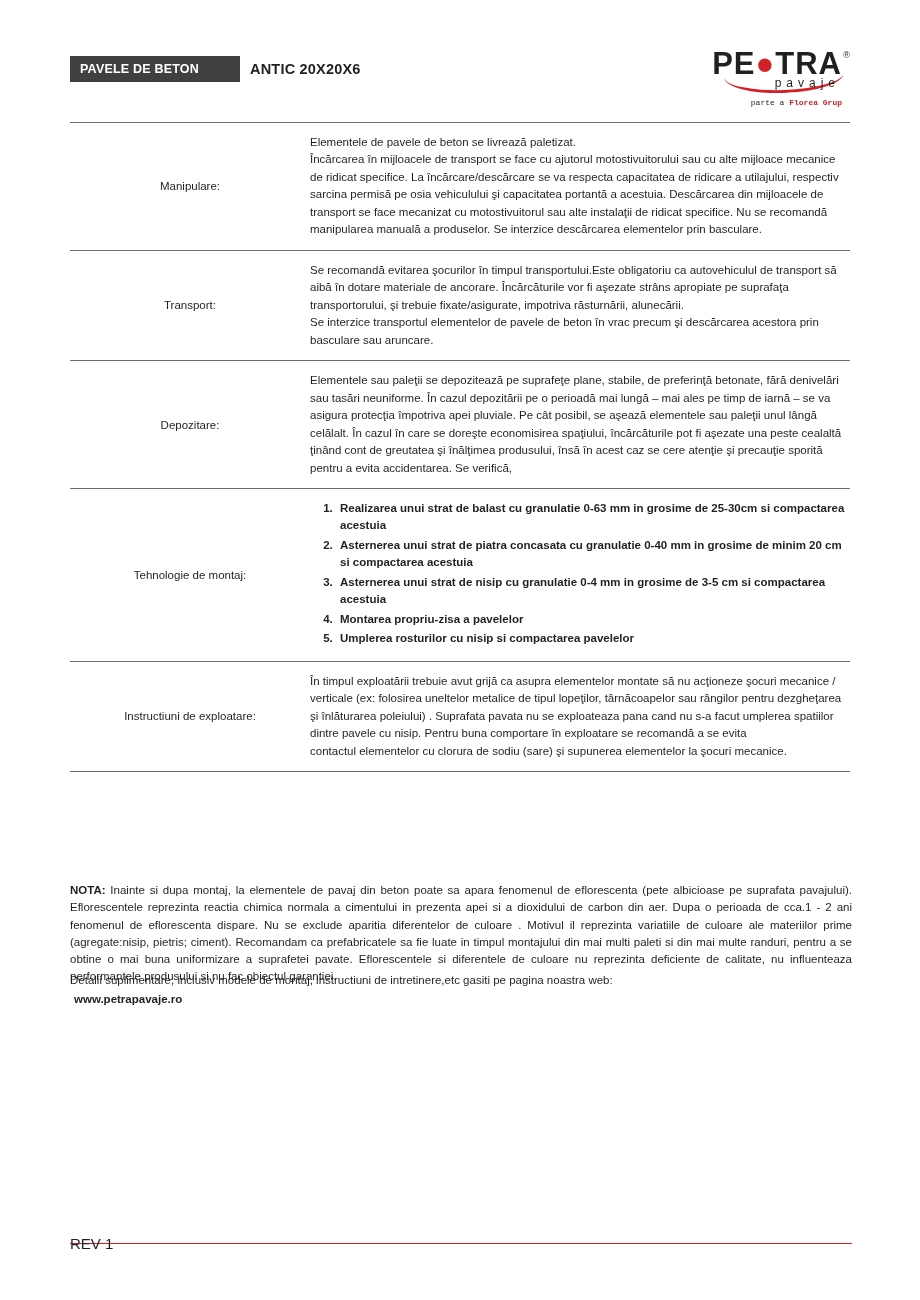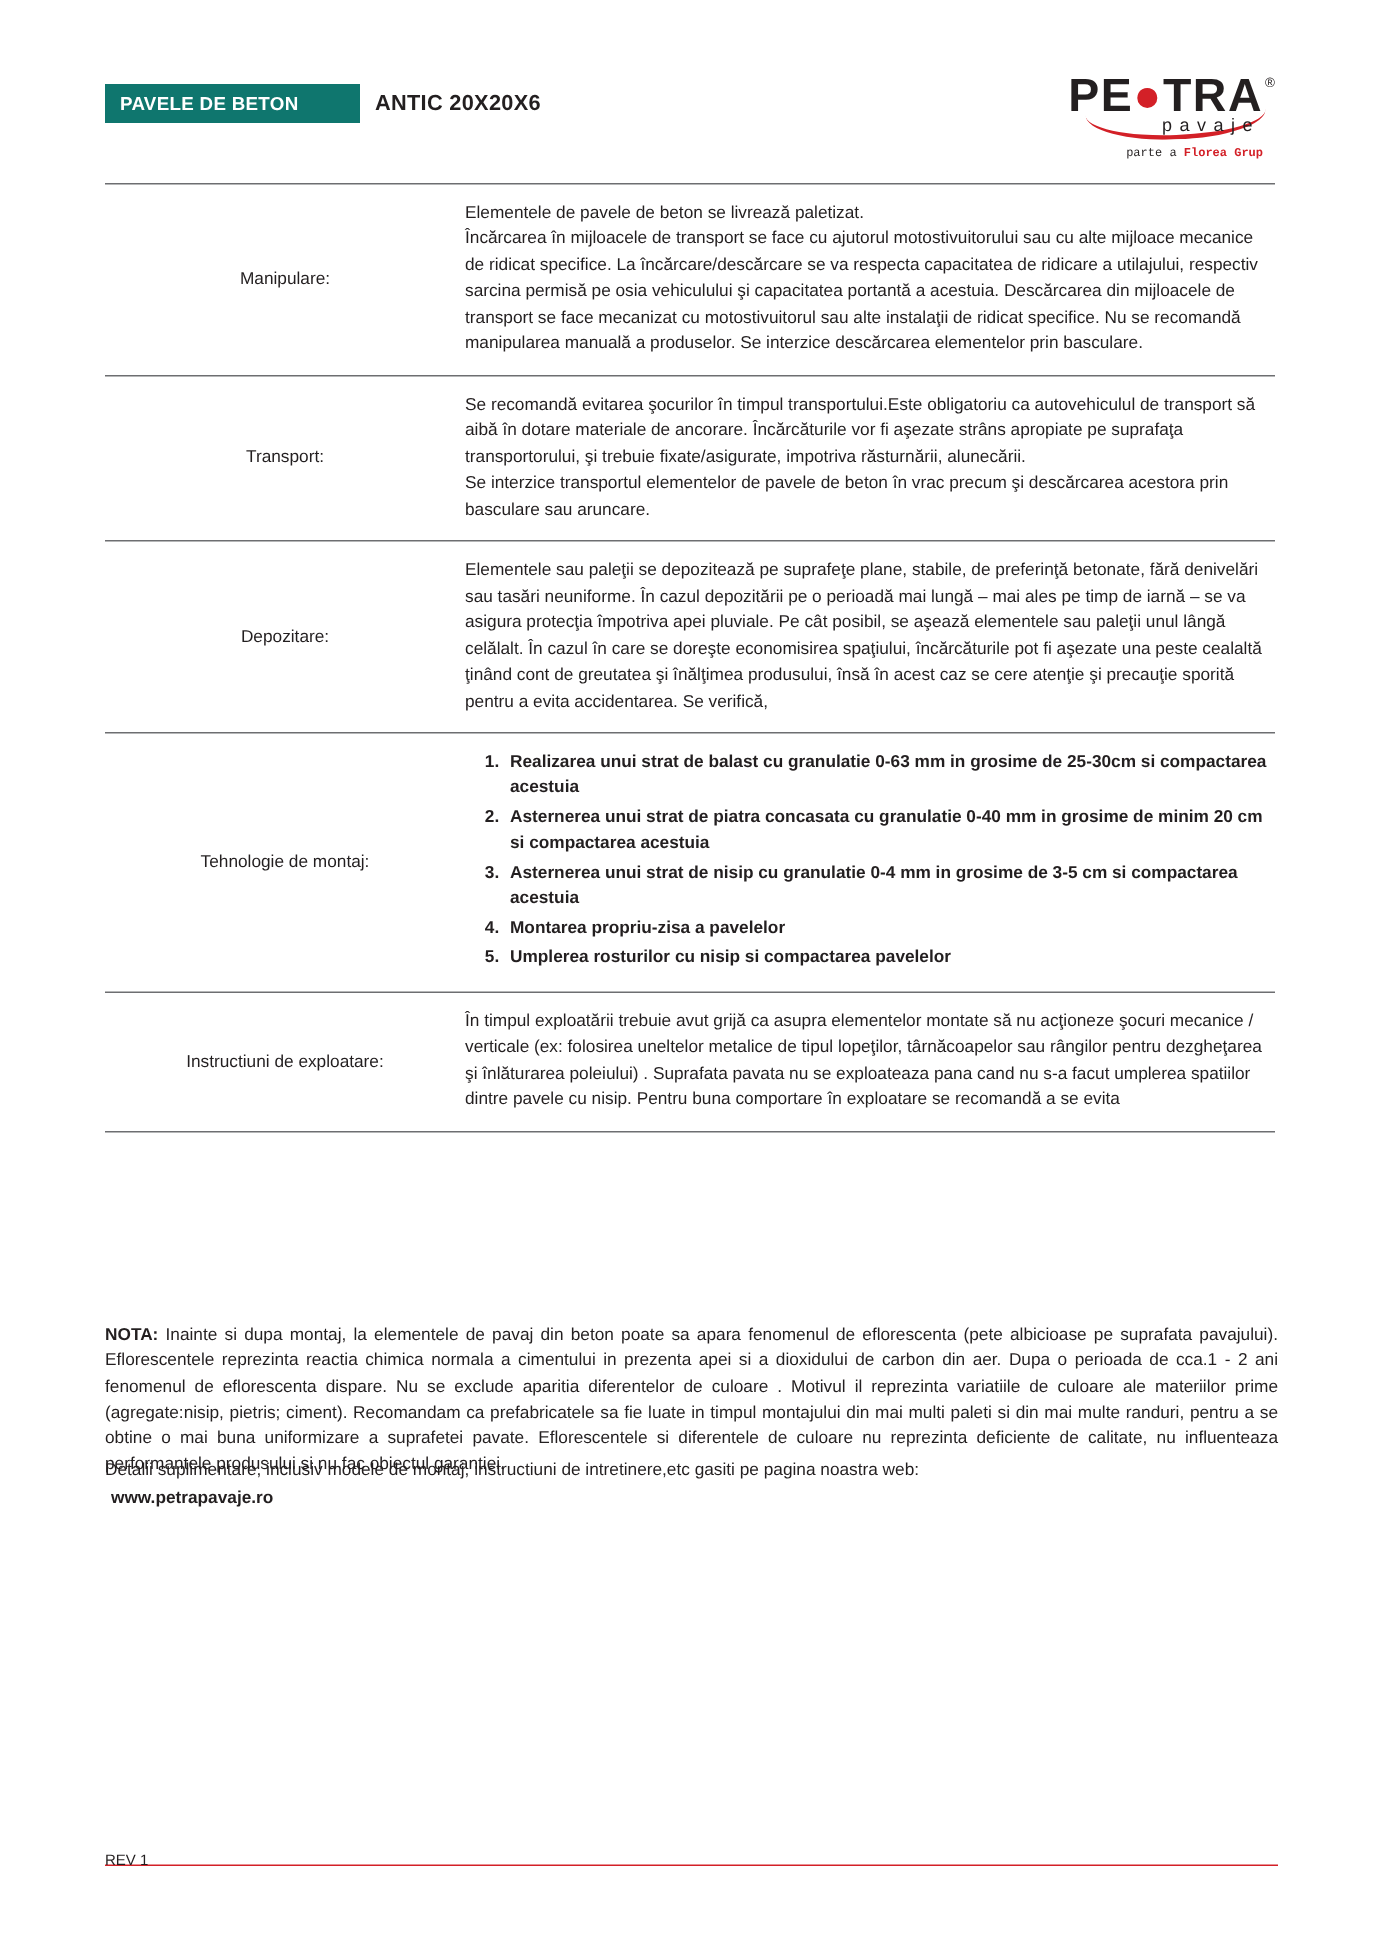--- a/index.html
+++ b/index.html
@@ -29,21 +29,21 @@
     top: 48px;
     right: 70px;
     height: 42px;
   }
   .header-badge {
     position: absolute;
     left: 0;
     top: 8px;
     width: 170px;
     height: 26px;
-    background: #0f766e;
+    background: #404040;
     color: #ffffff;
     font-size: 12.5px;
     font-weight: bold;
     letter-spacing: 0.2px;
     display: flex;
     align-items: center;
     padding-left: 10px;
     box-sizing: border-box;
   }
   .header-title {
@@ -204,21 +204,21 @@
     width: 782px;
   }
   .footer-rule {
     width: 100%;
     border-top: 1px solid #d32027;
   }
   .footer-rev {
     position: absolute;
     left: 0;
     top: -8px;
-    font-size: 10px;
+    font-size: 15px;
     color: #231f20;
     text-align: center;
   }
 </style>
 </head>
 <body>
 
 <div class="page">
 
   <div class="header">
@@ -274,20 +274,21 @@
             <li>Montarea propriu-zisa a pavelelor</li>
             <li>Umplerea rosturilor cu nisip si compactarea pavelelor</li>
           </ol>
       </div>
     </div>
 
     <div class="row">
       <div class="cell-label">Instructiuni de exploatare:</div>
       <div class="cell-body">
           <p>În timpul exploatării trebuie avut grijă ca asupra elementelor montate să nu acţioneze şocuri mecanice /  verticale (ex: folosirea uneltelor metalice de tipul lopeţilor, târnăcoapelor sau rângilor pentru dezgheţarea şi înlăturarea poleiului) . Suprafata pavata nu se exploateaza pana cand nu s-a facut umplerea spatiilor dintre pavele cu nisip. Pentru buna comportare în exploatare se recomandă a se evita</p>
+          <p>contactul elementelor cu clorura de sodiu (sare) şi supunerea elementelor la şocuri mecanice.</p>
         </div>
     </div>
 
   </div>
 
   <div class="note">
     <b>NOTA:</b><span> Inainte si dupa montaj, la elementele de pavaj din beton poate sa apara fenomenul de eflorescenta (pete albicioase pe suprafata pavajului). Eflorescentele reprezinta reactia chimica normala a cimentului in prezenta apei si a dioxidului de carbon din aer. Dupa o perioada de cca.1 - 2 ani fenomenul de eflorescenta dispare. Nu se exclude aparitia diferentelor de culoare . Motivul il reprezinta variatiile de culoare ale materiilor prime (agregate:nisip, pietris; ciment). Recomandam ca prefabricatele sa fie luate in timpul montajului din mai multi paleti si din mai multe randuri, pentru a se obtine o mai buna uniformizare a suprafetei pavate. Eflorescentele si diferentele de culoare nu reprezinta deficiente de calitate, nu influenteaza performantele produsului si nu fac obiectul garantiei.</span>
   </div>
 
   <div class="extra">

